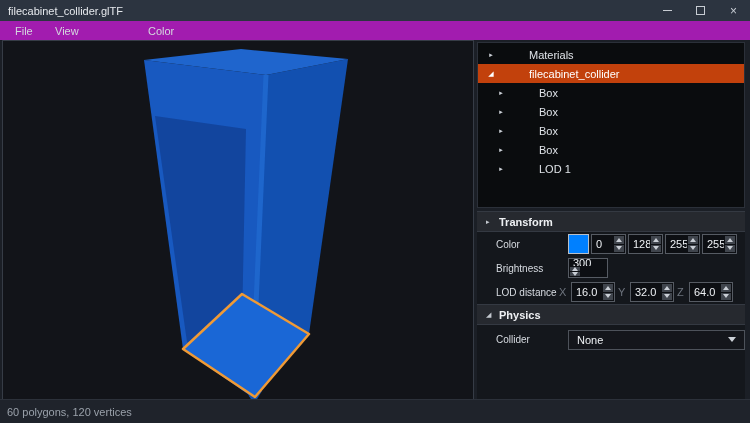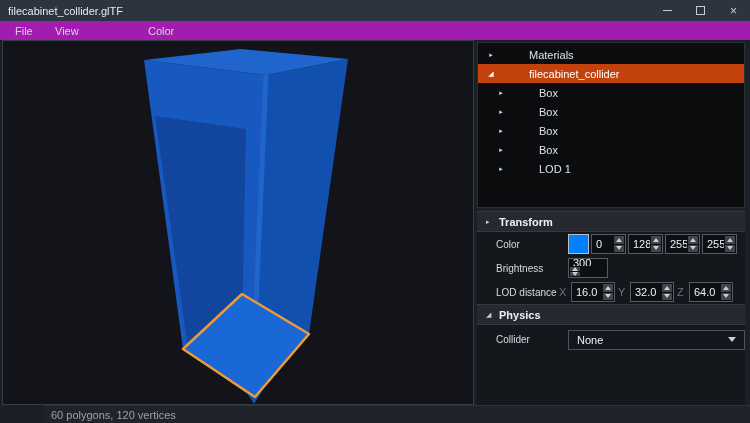--- a/index.html
+++ b/index.html
@@ -66,21 +66,21 @@
   .axis-label { font-size:11px; color:#6d737d; width:12px; text-align:left; flex:0 0 auto; }
   .lod .spinner { width:44px; margin-right:3px; }
   .lod { margin-left:-9px; }
 
   .dropdown { flex:1 1 auto; height:20px; background:#14161b; border:1px solid #4d525a; display:flex; align-items:center; padding:0 8px; }
   .dropdown .dval { font-size:11px; color:#eef1f4; flex:1 1 auto; }
   .caret-down { width:0; height:0; border-left:4px solid transparent; border-right:4px solid transparent; border-top:5px solid #ccd1d7; flex:0 0 auto; }
   .collider-row { padding-top:5px; }
 
   
-  .statusbar { height:18px; background:#1f232b; border-top:1px solid #2c313a; display:flex; align-items:center; padding-left:7px; flex:0 0 auto;margin-left:44px; }
+  .statusbar { height:24px; background:#1f232b; border-top:1px solid #2c313a; display:flex; align-items:center; padding-left:7px; flex:0 0 auto; }
   .status-text { font-size:11px; color:#9aa1aa; }
 </style>
 </head>
 <body>
 
 <div class="window">
 
   <div class="titlebar">
     <span class="title-text">filecabinet_collider.glTF</span>
     <div class="win-controls">

